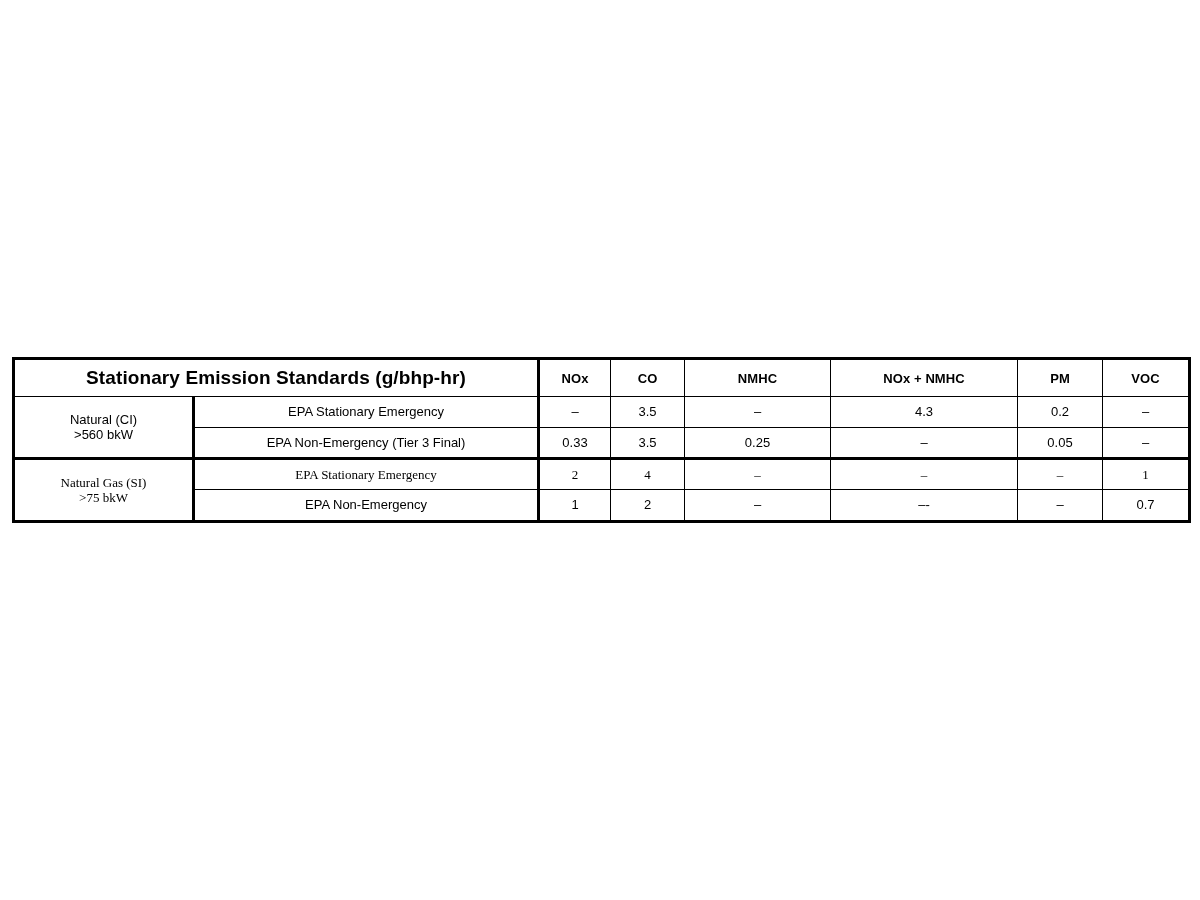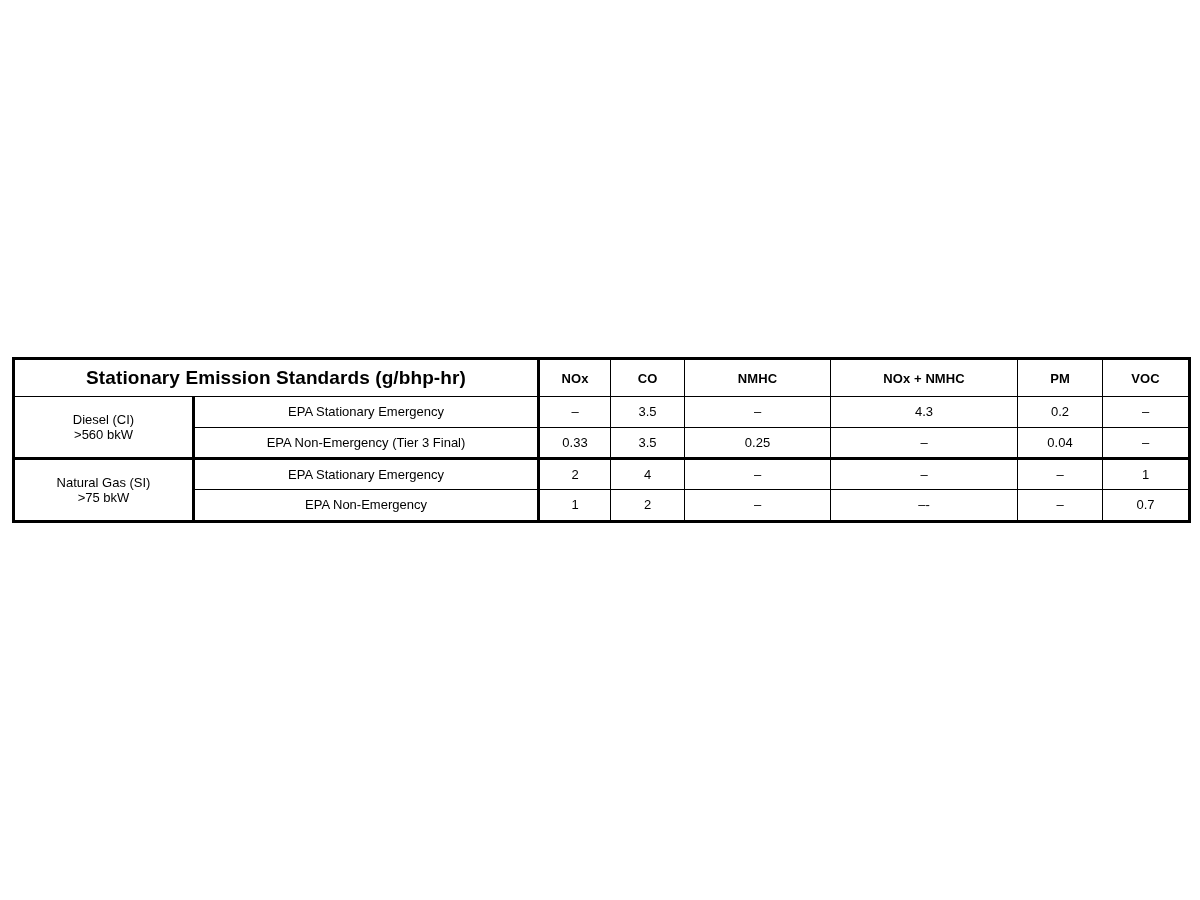--- a/index.html
+++ b/index.html
@@ -65,21 +65,21 @@
     font-size: 19.5px;
     line-height: 1.35;
     padding: 4px 6px;
   }
   .std-cell {
     font-size: 19.5px;
     white-space: nowrap;
   }
   
   thead tr th { border-bottom-width: 3px; }
-  tbody tr.group-start td { border-top-width: 3px; }
+  tbody tr.group-start td { border-top-width: 3px; font-family: Liberation Serif, serif; }
   tbody tr.last-row td { border-bottom-width: 3px; }
   table.emissions td.group-col,
   table.emissions th.group-col { border-right-width: 3px; }
   table.emissions td.std-cell,
   table.emissions th.std-col { border-right-width: 3px; }
   .dash { font-size: 19.5px; }
 </style>
 </head>
 <body>
 
@@ -103,38 +103,38 @@
         <th>NMHC</th>
         <th>NOx + NMHC</th>
         <th>PM</th>
         <th>VOC</th>
       </tr>
     </thead>
     <tbody>
 
       <tr>
         <td class="row-group-cell group-col" rowspan="2">
-          <div>Diesel (CI)</div>
+          <div>Natural (CI)</div>
           <div>&gt;560 bkW</div>
         </td>
         <td class="std-cell">EPA Stationary Emergency</td>
         <td class="dash">–</td>
         <td>3.5</td>
         <td class="dash">–</td>
         <td>4.3</td>
         <td>0.2</td>
         <td class="dash">–</td>
       </tr>
       <tr>
         <td class="std-cell">EPA Non-Emergency (Tier 3 Final)</td>
         <td>0.33</td>
         <td>3.5</td>
         <td>0.25</td>
         <td class="dash">–</td>
-        <td>0.04</td>
+        <td>0.05</td>
         <td class="dash">–</td>
       </tr>
 
       <tr class="group-start">
         <td class="row-group-cell group-col" rowspan="2">
           <div>Natural Gas (SI)</div>
           <div>&gt;75 bkW</div>
         </td>
         <td class="std-cell">EPA Stationary Emergency</td>
         <td>2</td>

